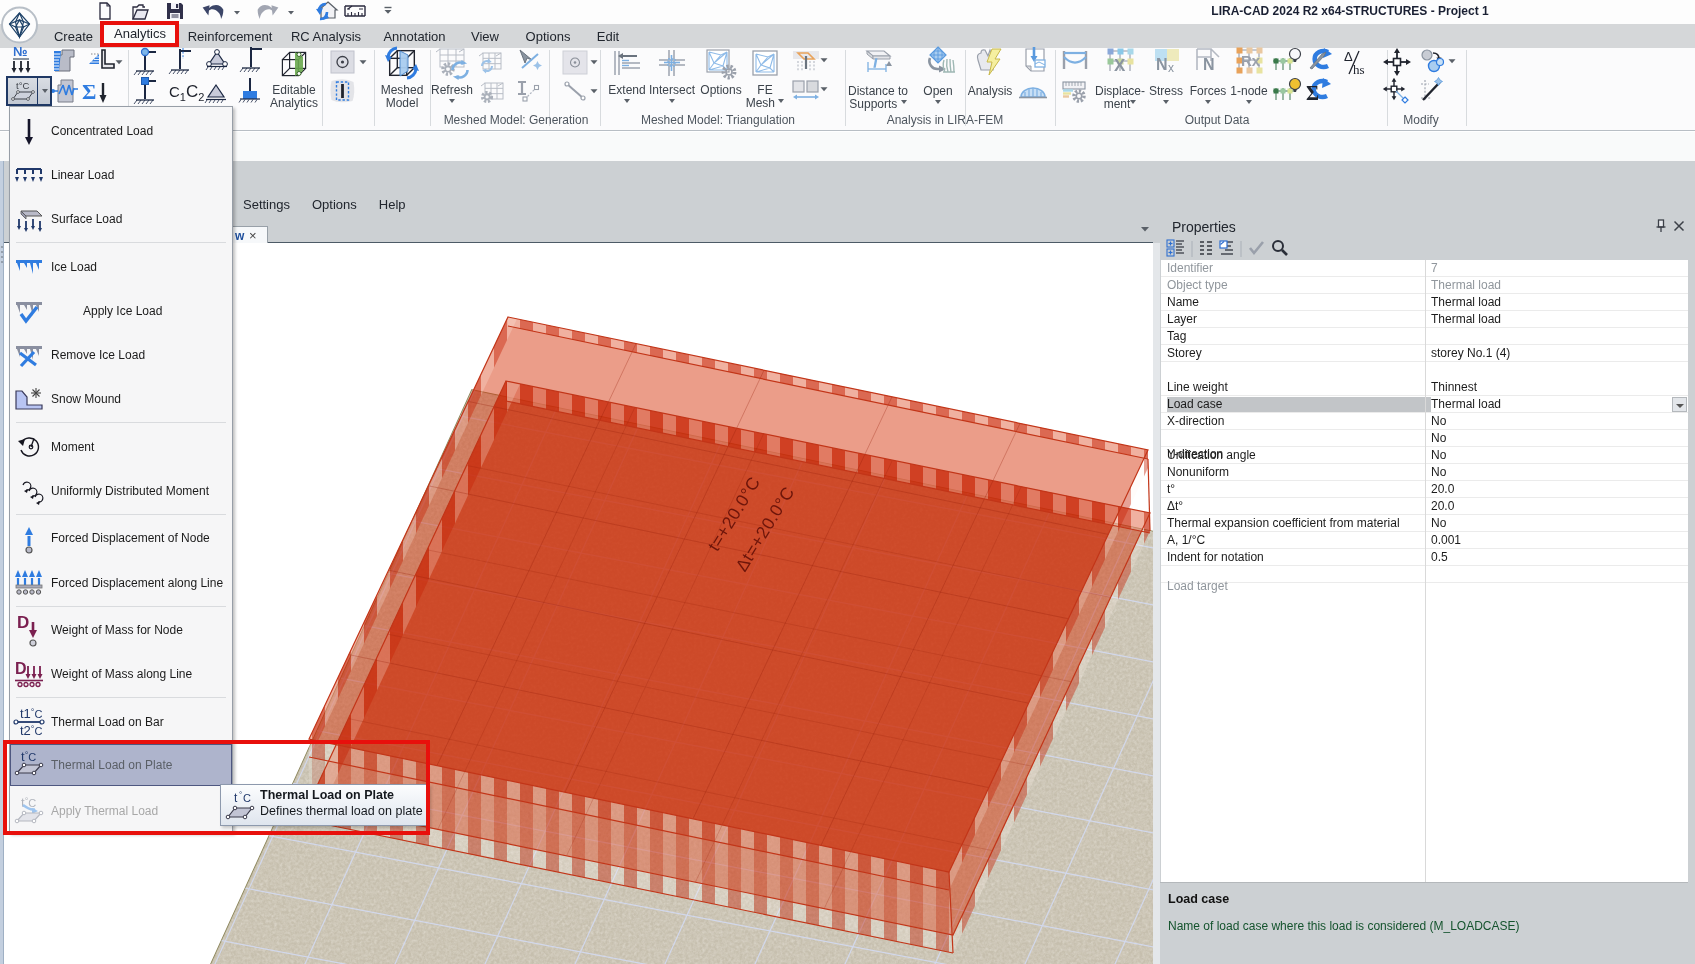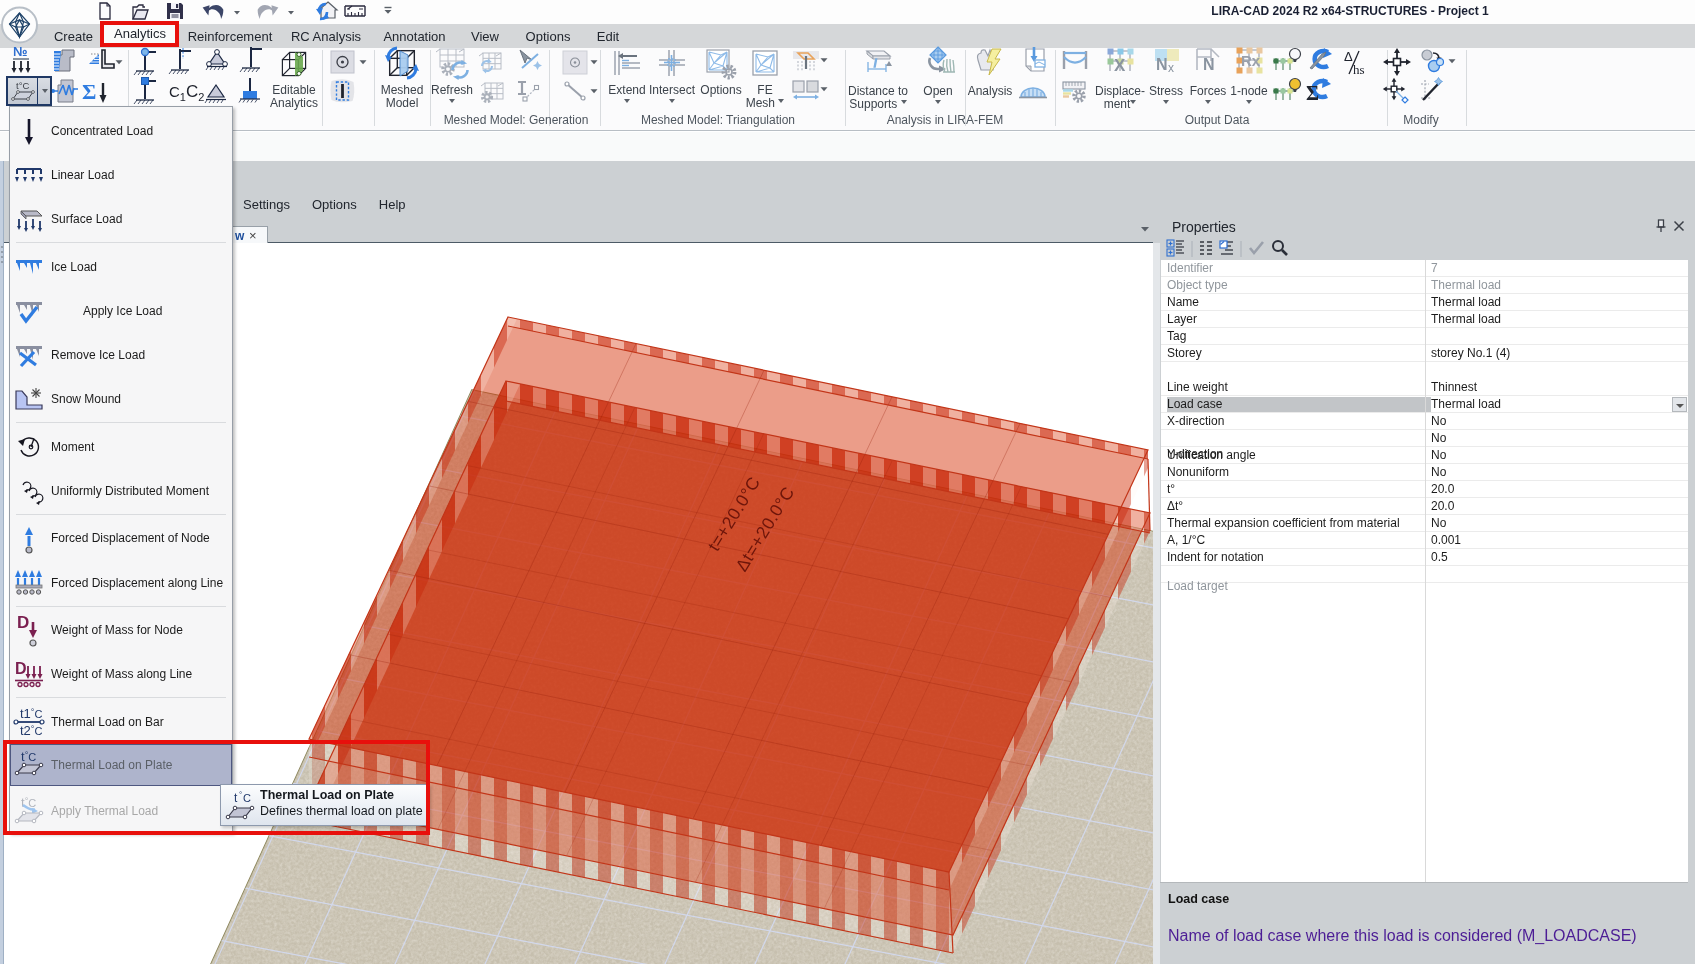--- a/index.html
+++ b/index.html
@@ -25,21 +25,21 @@
 #panel { left:1160px; top:161px; width:535px; height:803px; background:#ccd0d3; }
 #panel-title { left:1172px; top:219px; font-size:14px; color:#21262e; }
 #proptable { left:1161px; top:260px; width:527px; height:622px; background:#ffffff; }
 .prow { position:absolute; left:0; width:527px; height:17px; border-bottom:1px solid #ebebeb; }
 .pl { position:absolute; left:6px; top:1px; font-size:12px; color:#1c1c1c; white-space:nowrap; }
 .pv { position:absolute; left:270px; top:1px; font-size:12px; color:#1c1c1c; white-space:nowrap; }
 .dim { color:#90969c !important; }
 #colsep { left:1425px; top:260px; width:1px; height:622px; background:#d9d9d9; }
 #panelinfo { left:1160px; top:882px; width:528px; height:82px; background:#ccd0d3; border-top:1px solid #b4b8bb; padding:6px 8px; }
 #panelinfo b { font-size:12.5px; color:#111; }
-#panelinfo div { font-size:16px; color:#4c1d95; margin-top:20px; }
+#panelinfo div { font-size:12px; color:#14532d; margin-top:12px; }
 #menu { left:9px; top:106px; width:224px; height:727px; background:#f6f6f7; border:1px solid #979ea7; box-shadow:2px 2px 3px rgba(0,0,0,0.25); z-index:40; }
 .mtext { position:absolute; left:41px; top:14px; font-size:12px; color:#1b1b1b; white-space:nowrap; }
 .msep { position:absolute; left:6px; width:210px; height:1px; background:#d9dbde; }
 #mhl { position:absolute; left:0px; top:637px; width:222px; height:42px; background:#aeb4cc; border:1px solid #4e5780; }
 #tooltip { left:220px; top:784px; width:209px; height:42px; background:linear-gradient(#fcfdfe,#dfe5ee); border:1px solid #8d99ad; box-shadow:2px 2px 3px rgba(0,0,0,0.2); z-index:60; }
 #tooltip .tt1 { position:absolute; left:39px; top:3px; font-size:12.5px; font-weight:bold; color:#15191e; white-space:nowrap; }
 #tooltip .tt2 { position:absolute; left:39px; top:19px; font-size:12.5px; color:#15191e; white-space:nowrap; }
 .redbox { position:absolute; border:4px solid #e8100c; z-index:70; }
 svg { position:absolute; overflow:visible; }
 </style>

